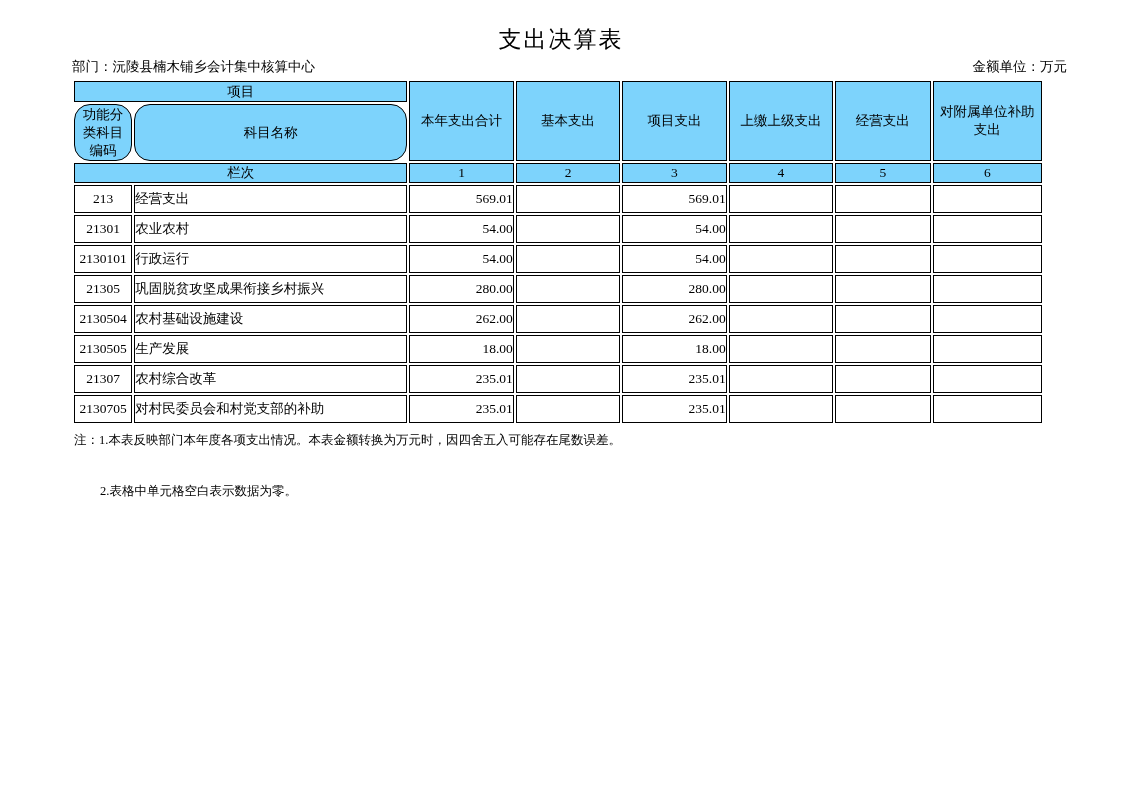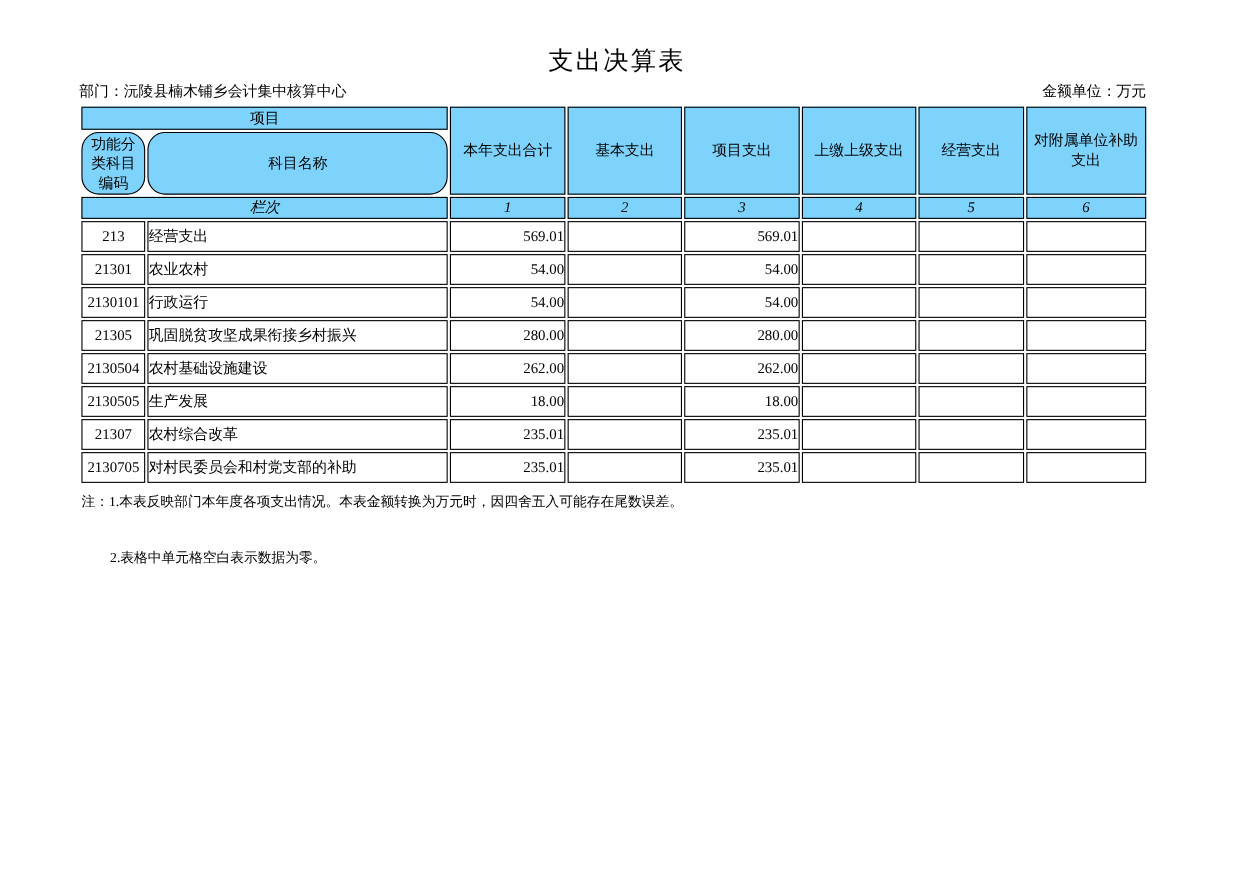--- a/index.html
+++ b/index.html
@@ -11,36 +11,36 @@
   }
   .page {
     position: relative;
     width: 1122px;
     height: 793px;
     background: #ffffff;
     overflow: hidden;
   }
   .title {
     margin: 0;
-    padding-top: 40px;
+    padding-top: 24px;
     text-align: center;
     font-size: 23px;
     font-weight: normal;
     letter-spacing: 2px;
   }
   .table-code {
     margin: 4px 80px 0 72px;
     text-align: right;
     font-size: 13.5px;
     line-height: 16px;
   }
   .meta-row {
     display: flex;
     justify-content: space-between;
-    margin: 3px 80px 0 72px;
+    margin: 3px 55px 0 72px;
     font-size: 13.5px;
     line-height: 17px;
   }
   table.main {
     margin: 4px 0 0 72px;
     width: 972px;
     table-layout: fixed;
     border-collapse: separate;
     border-spacing: 2px;
     background: #ffffff;
@@ -50,21 +50,21 @@
     box-sizing: border-box;
     overflow: hidden;
     font-size: 13.5px;
     font-weight: normal;
     padding: 0;
     background: #ffffff;
   }
   table.main thead th { background: #7dd3fc; text-align: center; }
   tr.hrow-a th { height: 21px; }
   tr.hrow-b th { height: 57px; line-height: 18px; padding: 0 4px; border-radius: 16px; }
-  tr.hrow-c th { height: 19px; font-style: italic; }
+  tr.hrow-c th { height: 19px; }
   tbody td { height: 28px; }
   td.cell-code { text-align: center; }
   td.cell-name { text-align: left; padding-left: 3px; }
   td.cell-num  { text-align: right; padding-right: 4px; }
   .notes {
     margin: 6px 0 0 74px;
     font-size: 12.5px;
     line-height: 19px;
   }
   .notes .note-2 { padding-left: 26px; margin-top: 32px; }

